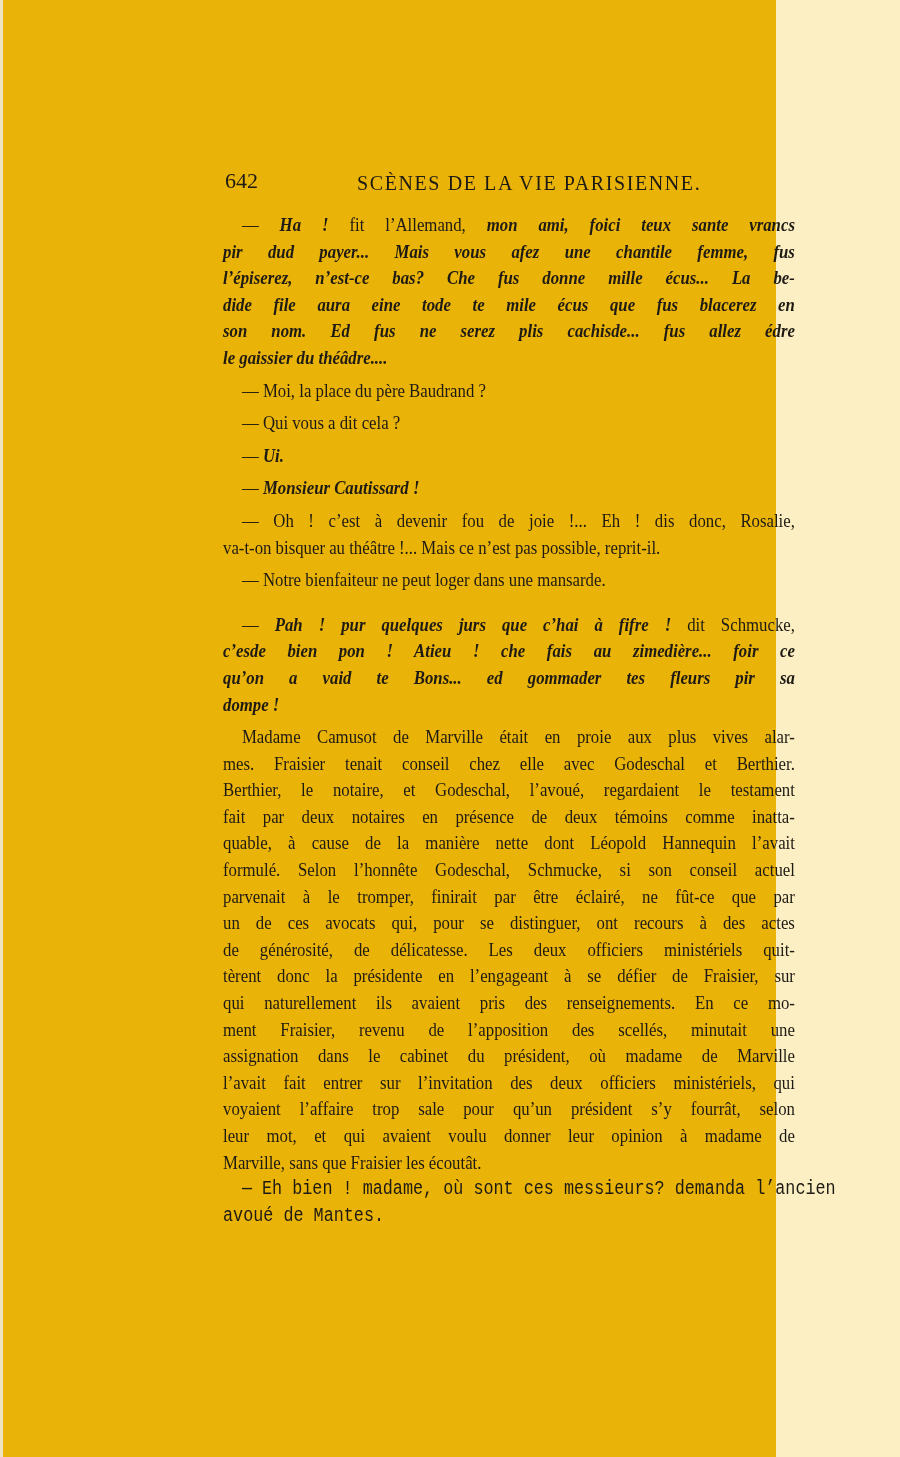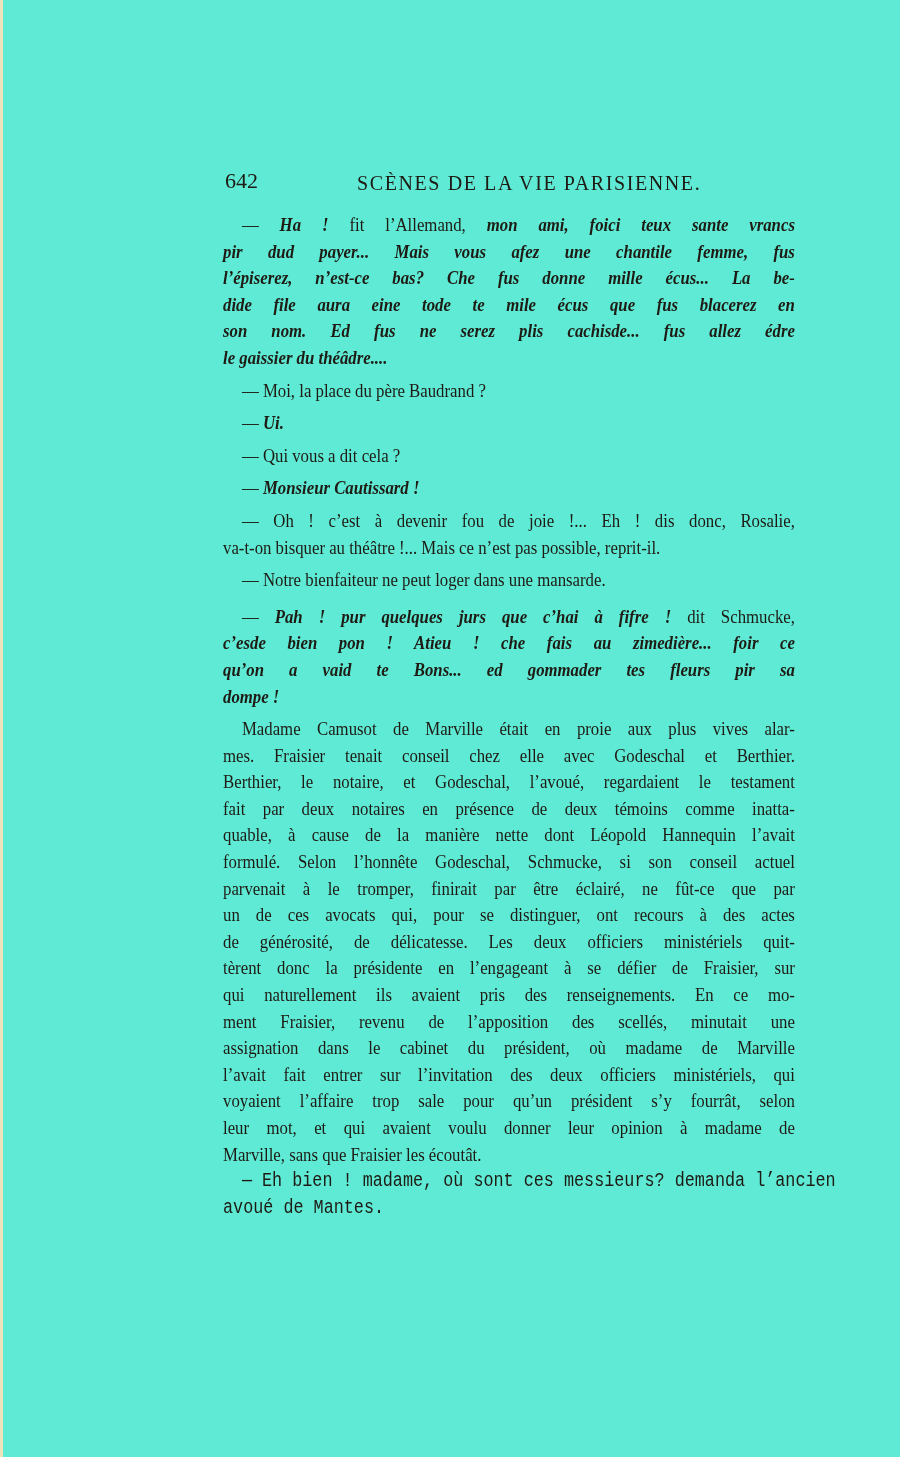--- a/index.html
+++ b/index.html
@@ -12,23 +12,23 @@
       background: #fbefc3;
       position: relative;
       overflow: hidden;
       font-family: "Liberation Serif", "DejaVu Serif", serif;
       color: #1e1a14;
     }
     .page {
       position: absolute;
       left: 0;
       top: 0;
-      width: 900px;
+      width: 776px;
       height: 1457px;
-      background: #5eead4;
+      background: #eab308;
       border-left: 3px solid #ede3bd;
       box-sizing: border-box;
     }
     .text-block {
       position: absolute;
       left: 220px;
       top: 166px;
       width: 572px;
     }
     .running-head {
@@ -87,36 +87,36 @@
           <div class="line"><span class="it">pir dud payer... Mais vous afez une chantile femme, fus</span></div>
           <div class="line"><span class="it">l’épiserez, n’est-ce bas? Che fus donne mille écus... La be-</span></div>
           <div class="line"><span class="it">dide file aura eine tode te mile écus que fus blacerez en</span></div>
           <div class="line"><span class="it">son nom. Ed fus ne serez plis cachisde... fus allez édre</span></div>
           <div class="line last"><span class="it">le gaissier du théâdre....</span></div>
         </div>
         <div style="margin-top: 6px;">
           <div class="line indent last"><span>— Moi, la place du père Baudrand ?</span></div>
         </div>
         <div style="margin-top: 6px;">
-          <div class="line indent last"><span>— </span><span class="it">Ui.</span></div>
+          <div class="line indent last"><span>— Qui vous a dit cela ?</span></div>
         </div>
         <div style="margin-top: 6px;">
-          <div class="line indent last"><span>— Qui vous a dit cela ?</span></div>
+          <div class="line indent last"><span>— </span><span class="it">Ui.</span></div>
         </div>
         <div style="margin-top: 6px;">
           <div class="line indent last"><span>— </span><span class="it">Monsieur Cautissard !</span></div>
         </div>
         <div style="margin-top: 6px;">
           <div class="line indent"><span>— Oh ! c’est à devenir fou de joie !... Eh ! dis donc, Rosalie,</span></div>
           <div class="line last"><span>va-t-on bisquer au théâtre !... Mais ce n’est pas possible, reprit-il.</span></div>
         </div>
         <div style="margin-top: 6px;">
           <div class="line indent last"><span>— Notre bienfaiteur ne peut loger dans une mansarde.</span></div>
         </div>
-        <div style="margin-top: 10px;">
+        <div style="margin-top: 18px;">
           <div class="line indent"><span>— </span><span class="it">Pah ! pur quelques jurs que c’hai à fifre !</span><span> dit Schmucke,</span></div>
           <div class="line"><span class="it">c’esde bien pon ! Atieu ! che fais au zimedière... foir ce</span></div>
           <div class="line"><span class="it">qu’on a vaid te Bons... ed gommader tes fleurs pir sa</span></div>
           <div class="line last"><span class="it">dompe !</span></div>
         </div>
         <div style="margin-top: 6px;">
           <div class="line indent"><span>Madame Camusot de Marville était en proie aux plus vives alar-</span></div>
           <div class="line"><span>mes. Fraisier tenait conseil chez elle avec Godeschal et Berthier.</span></div>
           <div class="line"><span>Berthier, le notaire, et Godeschal, l’avoué, regardaient le testament</span></div>
           <div class="line"><span>fait par deux notaires en présence de deux témoins comme inatta-</span></div>

